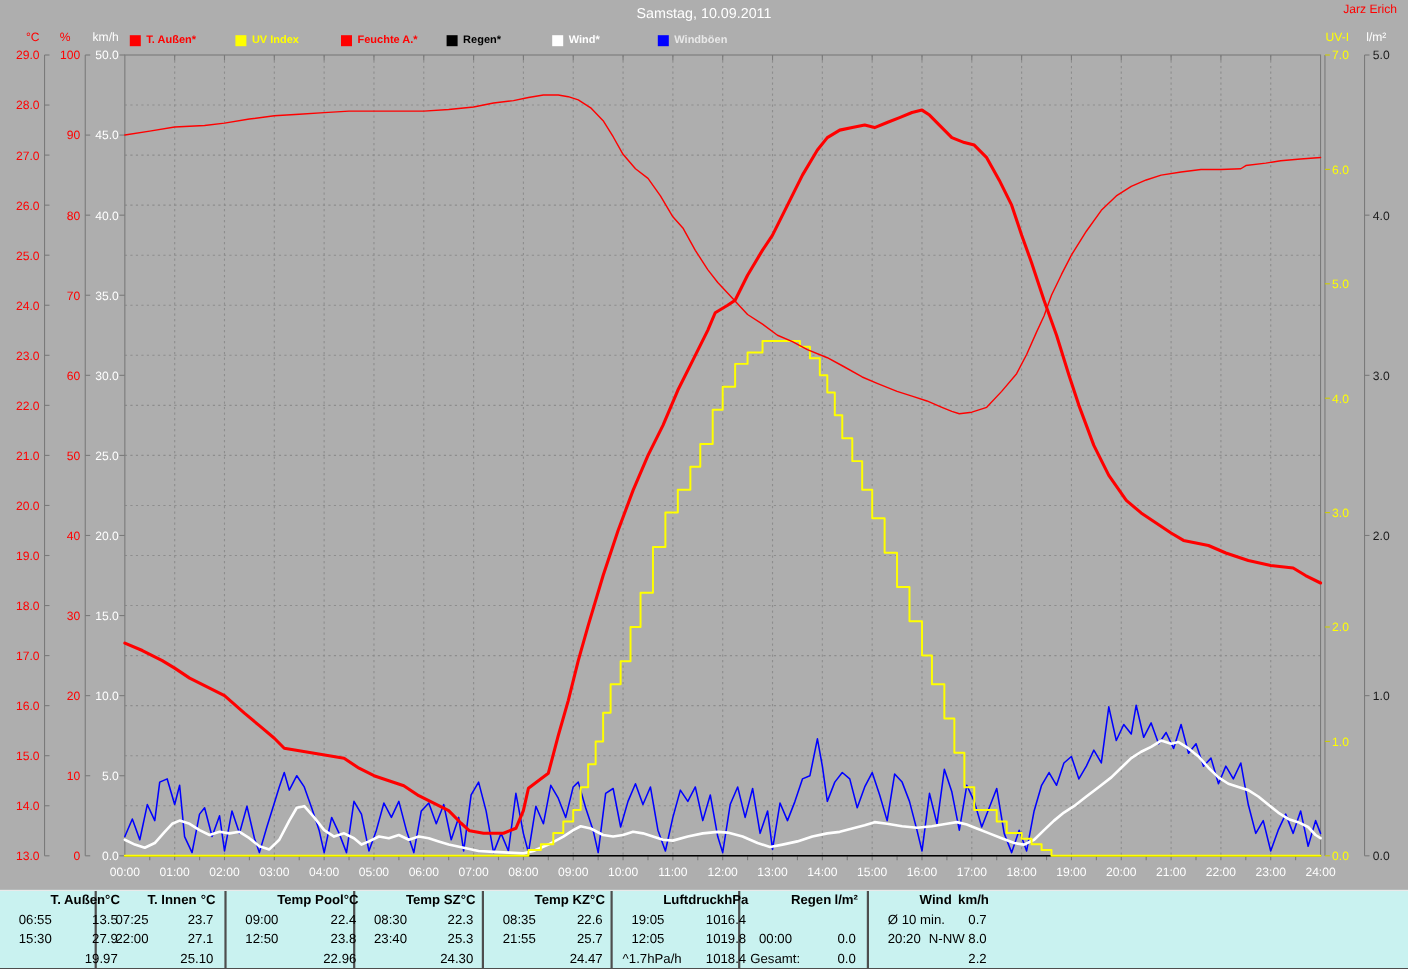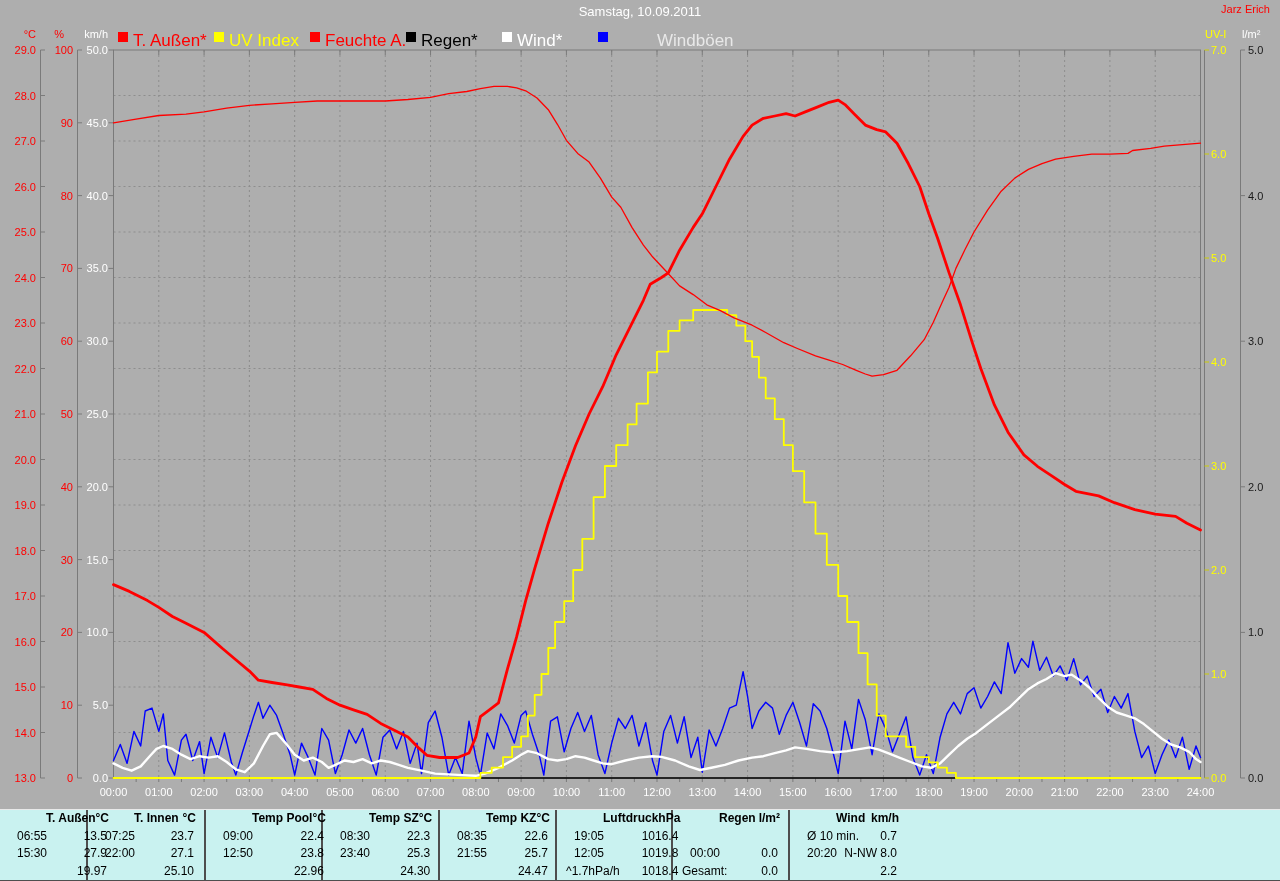--- a/index.html
+++ b/index.html
@@ -17,21 +17,21 @@
   }
   .axhead{position:absolute;top:28px;font-size:11px;}
   #axis-header-temp{left:8px;width:28px;text-align:right;color:#ff0000;}
   #axis-header-humidity{left:42px;width:22px;text-align:right;color:#ff0000;}
   #axis-header-wind{left:62px;width:46px;text-align:right;color:#ffffff;}
   #axis-header-uv{left:1205px;color:#ffff00;}
   #axis-header-rain{left:1242px;color:#ffffff;}
   #legend{position:absolute;top:0;left:0;width:1280px;height:46px;}
   .lg-item{position:absolute;top:31px;height:12px;}
   .lg-sq{position:absolute;top:1px;left:0;width:10px;height:10px;}
-  .lg-tx{position:absolute;left:15px;top:0;font-size:17px;white-space:nowrap;}
+  .lg-tx{position:absolute;left:15px;top:0;font-size:10px;white-space:nowrap;font-weight:bold;}
   #chart{position:absolute;left:0;top:0;}
   #chart text{font-family:"Liberation Sans",sans-serif;}
   #sensor-table{
     position:absolute;left:0;top:809px;width:1280px;height:70px;
     background:#c9f2f0;border-top:1px solid #e9e9e9;border-bottom:1px solid #4e4e4e;
     display:grid;
     grid-template-columns:88px 118px 117px 117px 117px 116px 117px 117px 118px auto;
     font-size:12px;color:#000;
   }
   .tcol{display:grid;grid-template-rows:repeat(4,17.5px);}
@@ -73,21 +73,21 @@
     <div class="lg-item" style="left: 406px;">
       <span class="lg-sq" style="background: rgb(0, 0, 0);"></span>
       <span class="lg-tx" style="color: rgb(0, 0, 0);">Regen*</span>
     </div>
     <div class="lg-item" style="left: 502px;">
       <span class="lg-sq" style="background: rgb(255, 255, 255);"></span>
       <span class="lg-tx" style="color: rgb(255, 255, 255);">Wind*</span>
     </div>
     <div class="lg-item" style="left: 598px;">
       <span class="lg-sq" style="background: rgb(0, 0, 255);"></span>
-      <span class="lg-tx" style="color: rgb(232, 232, 232); margin-left: 44px;">Windböen</span>
+      <span class="lg-tx" style="color: rgb(232, 232, 232);">Windböen</span>
     </div>
   </div>
 
 <svg id="chart" width="1280" height="809">
     <g>
       <line x1="113.5" y1="95.5" x2="1200.5" y2="95.5" stroke="#8d8d8d" stroke-dasharray="2 3"></line>
       <line x1="113.5" y1="141" x2="1200.5" y2="141" stroke="#8d8d8d" stroke-dasharray="2 3"></line>
       <line x1="113.5" y1="186.5" x2="1200.5" y2="186.5" stroke="#8d8d8d" stroke-dasharray="2 3"></line>
       <line x1="113.5" y1="232" x2="1200.5" y2="232" stroke="#8d8d8d" stroke-dasharray="2 3"></line>
       <line x1="113.5" y1="277.5" x2="1200.5" y2="277.5" stroke="#8d8d8d" stroke-dasharray="2 3"></line>

